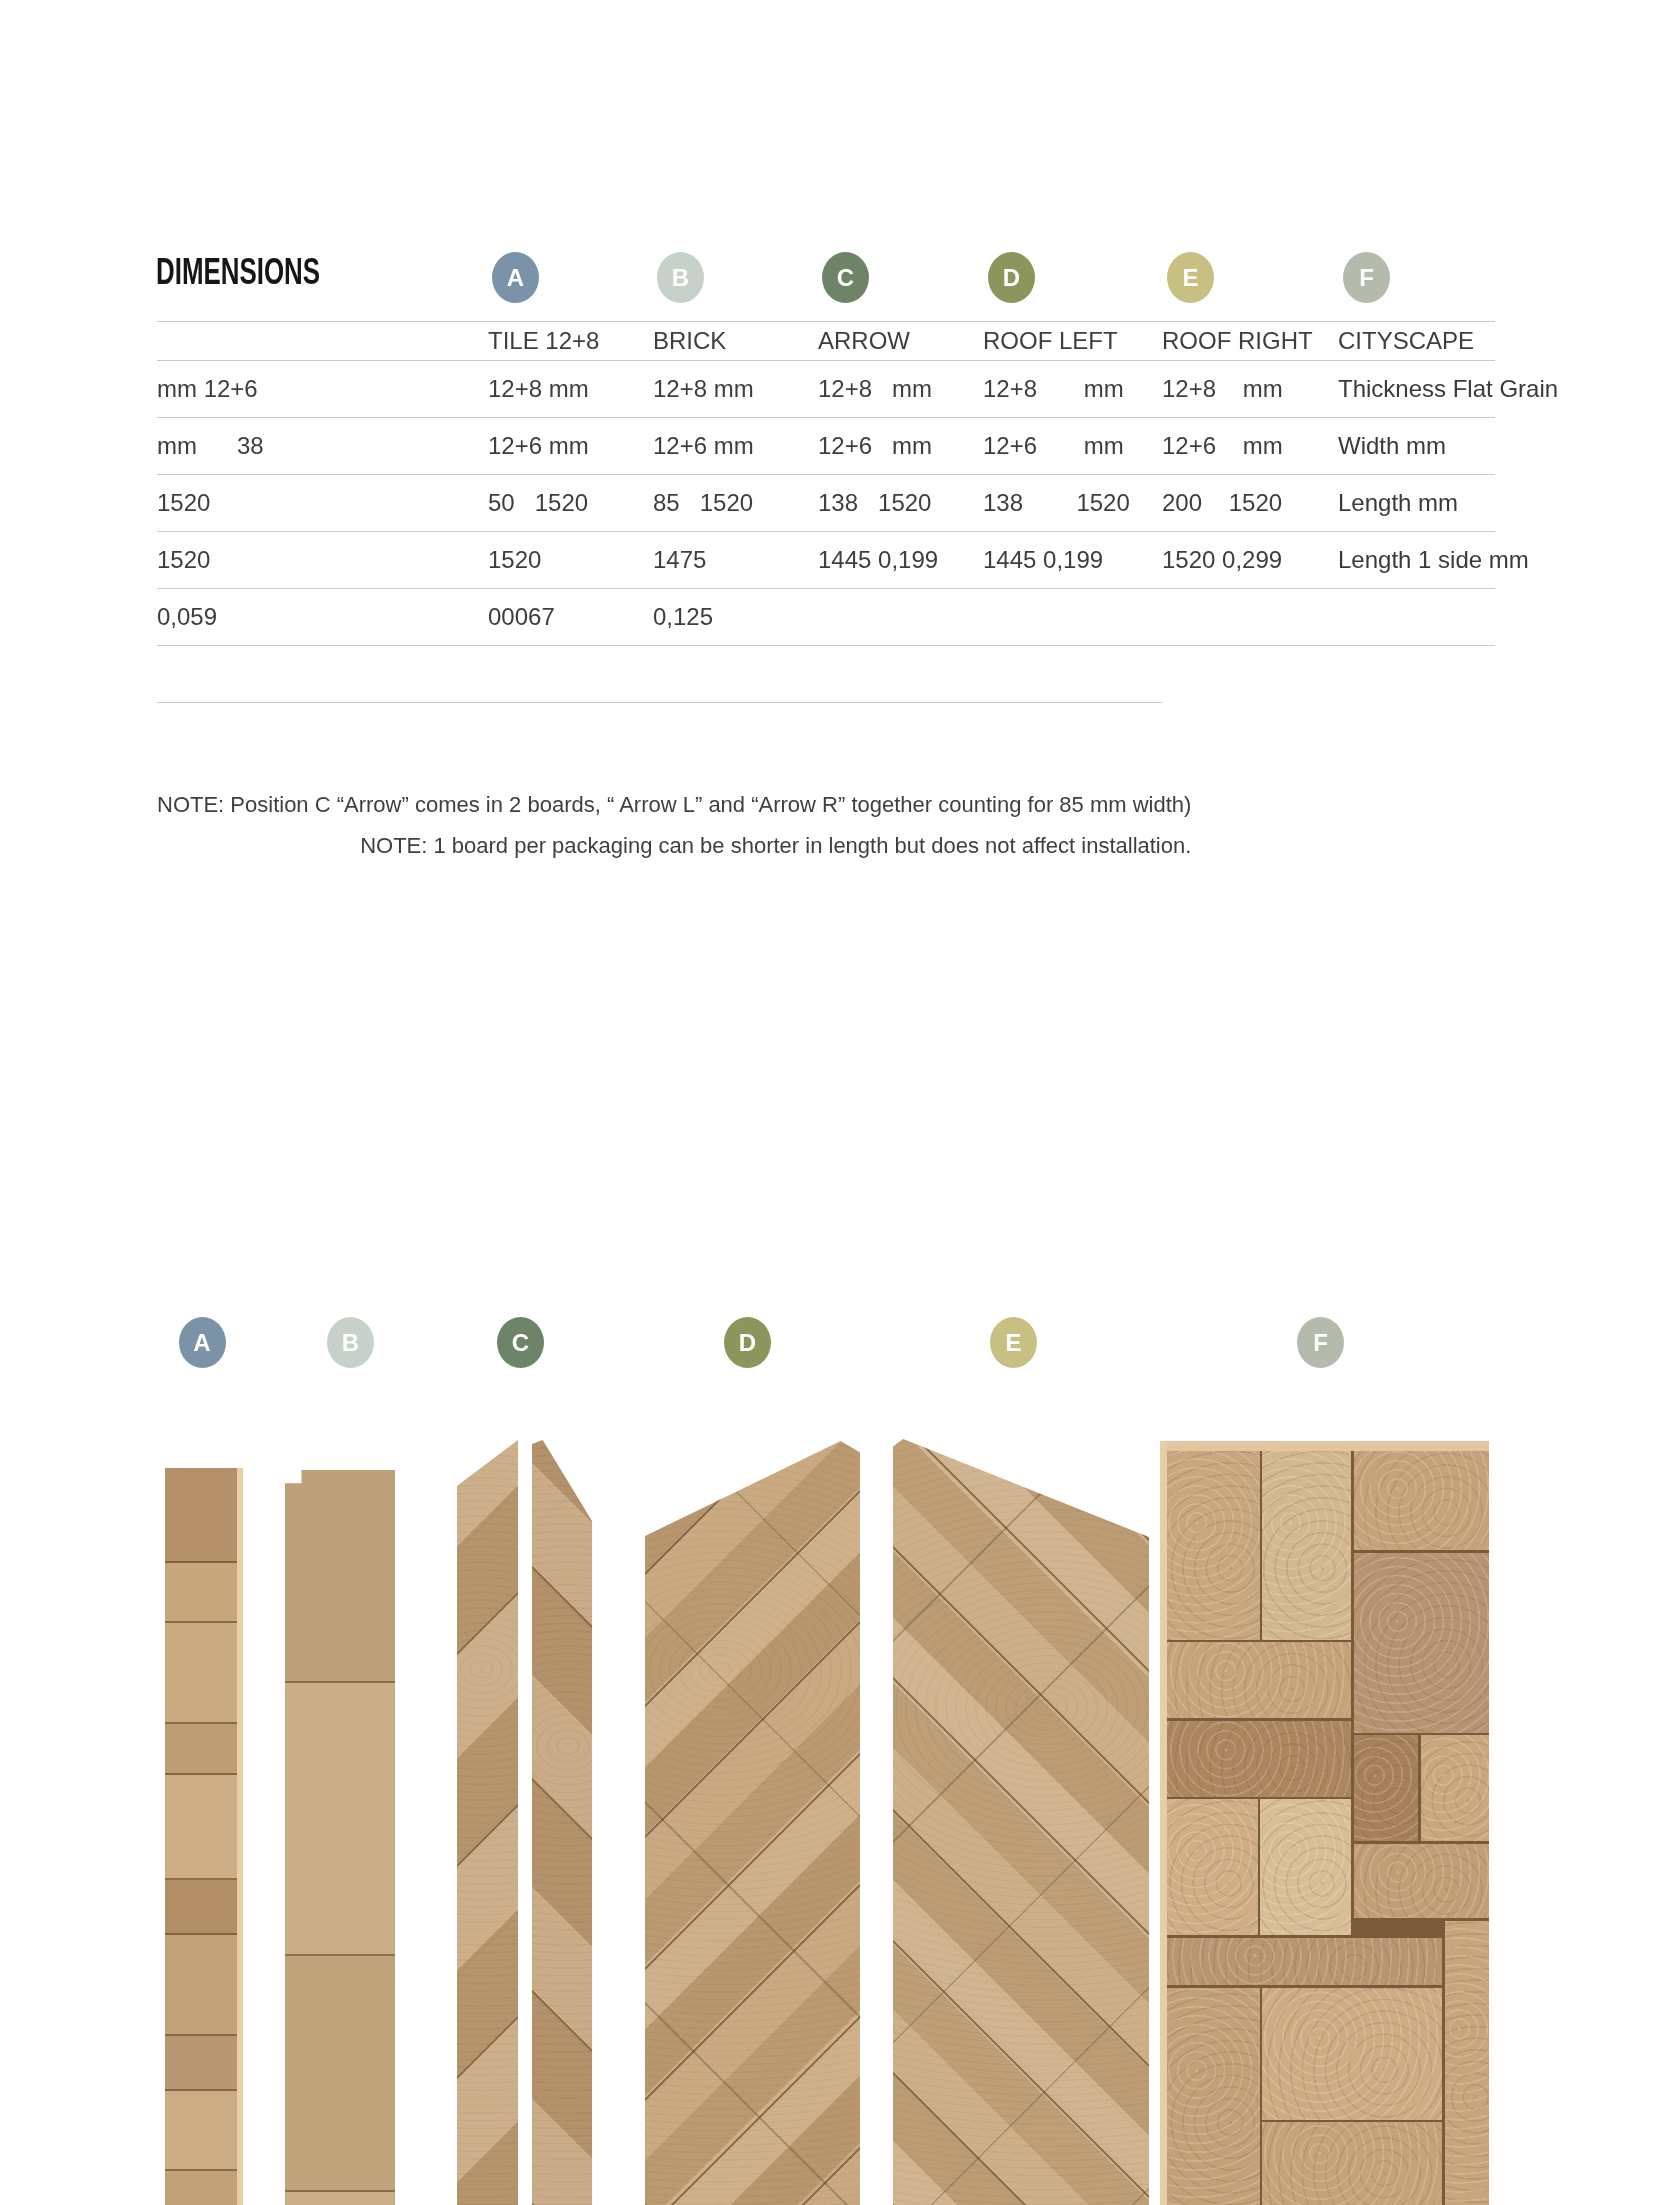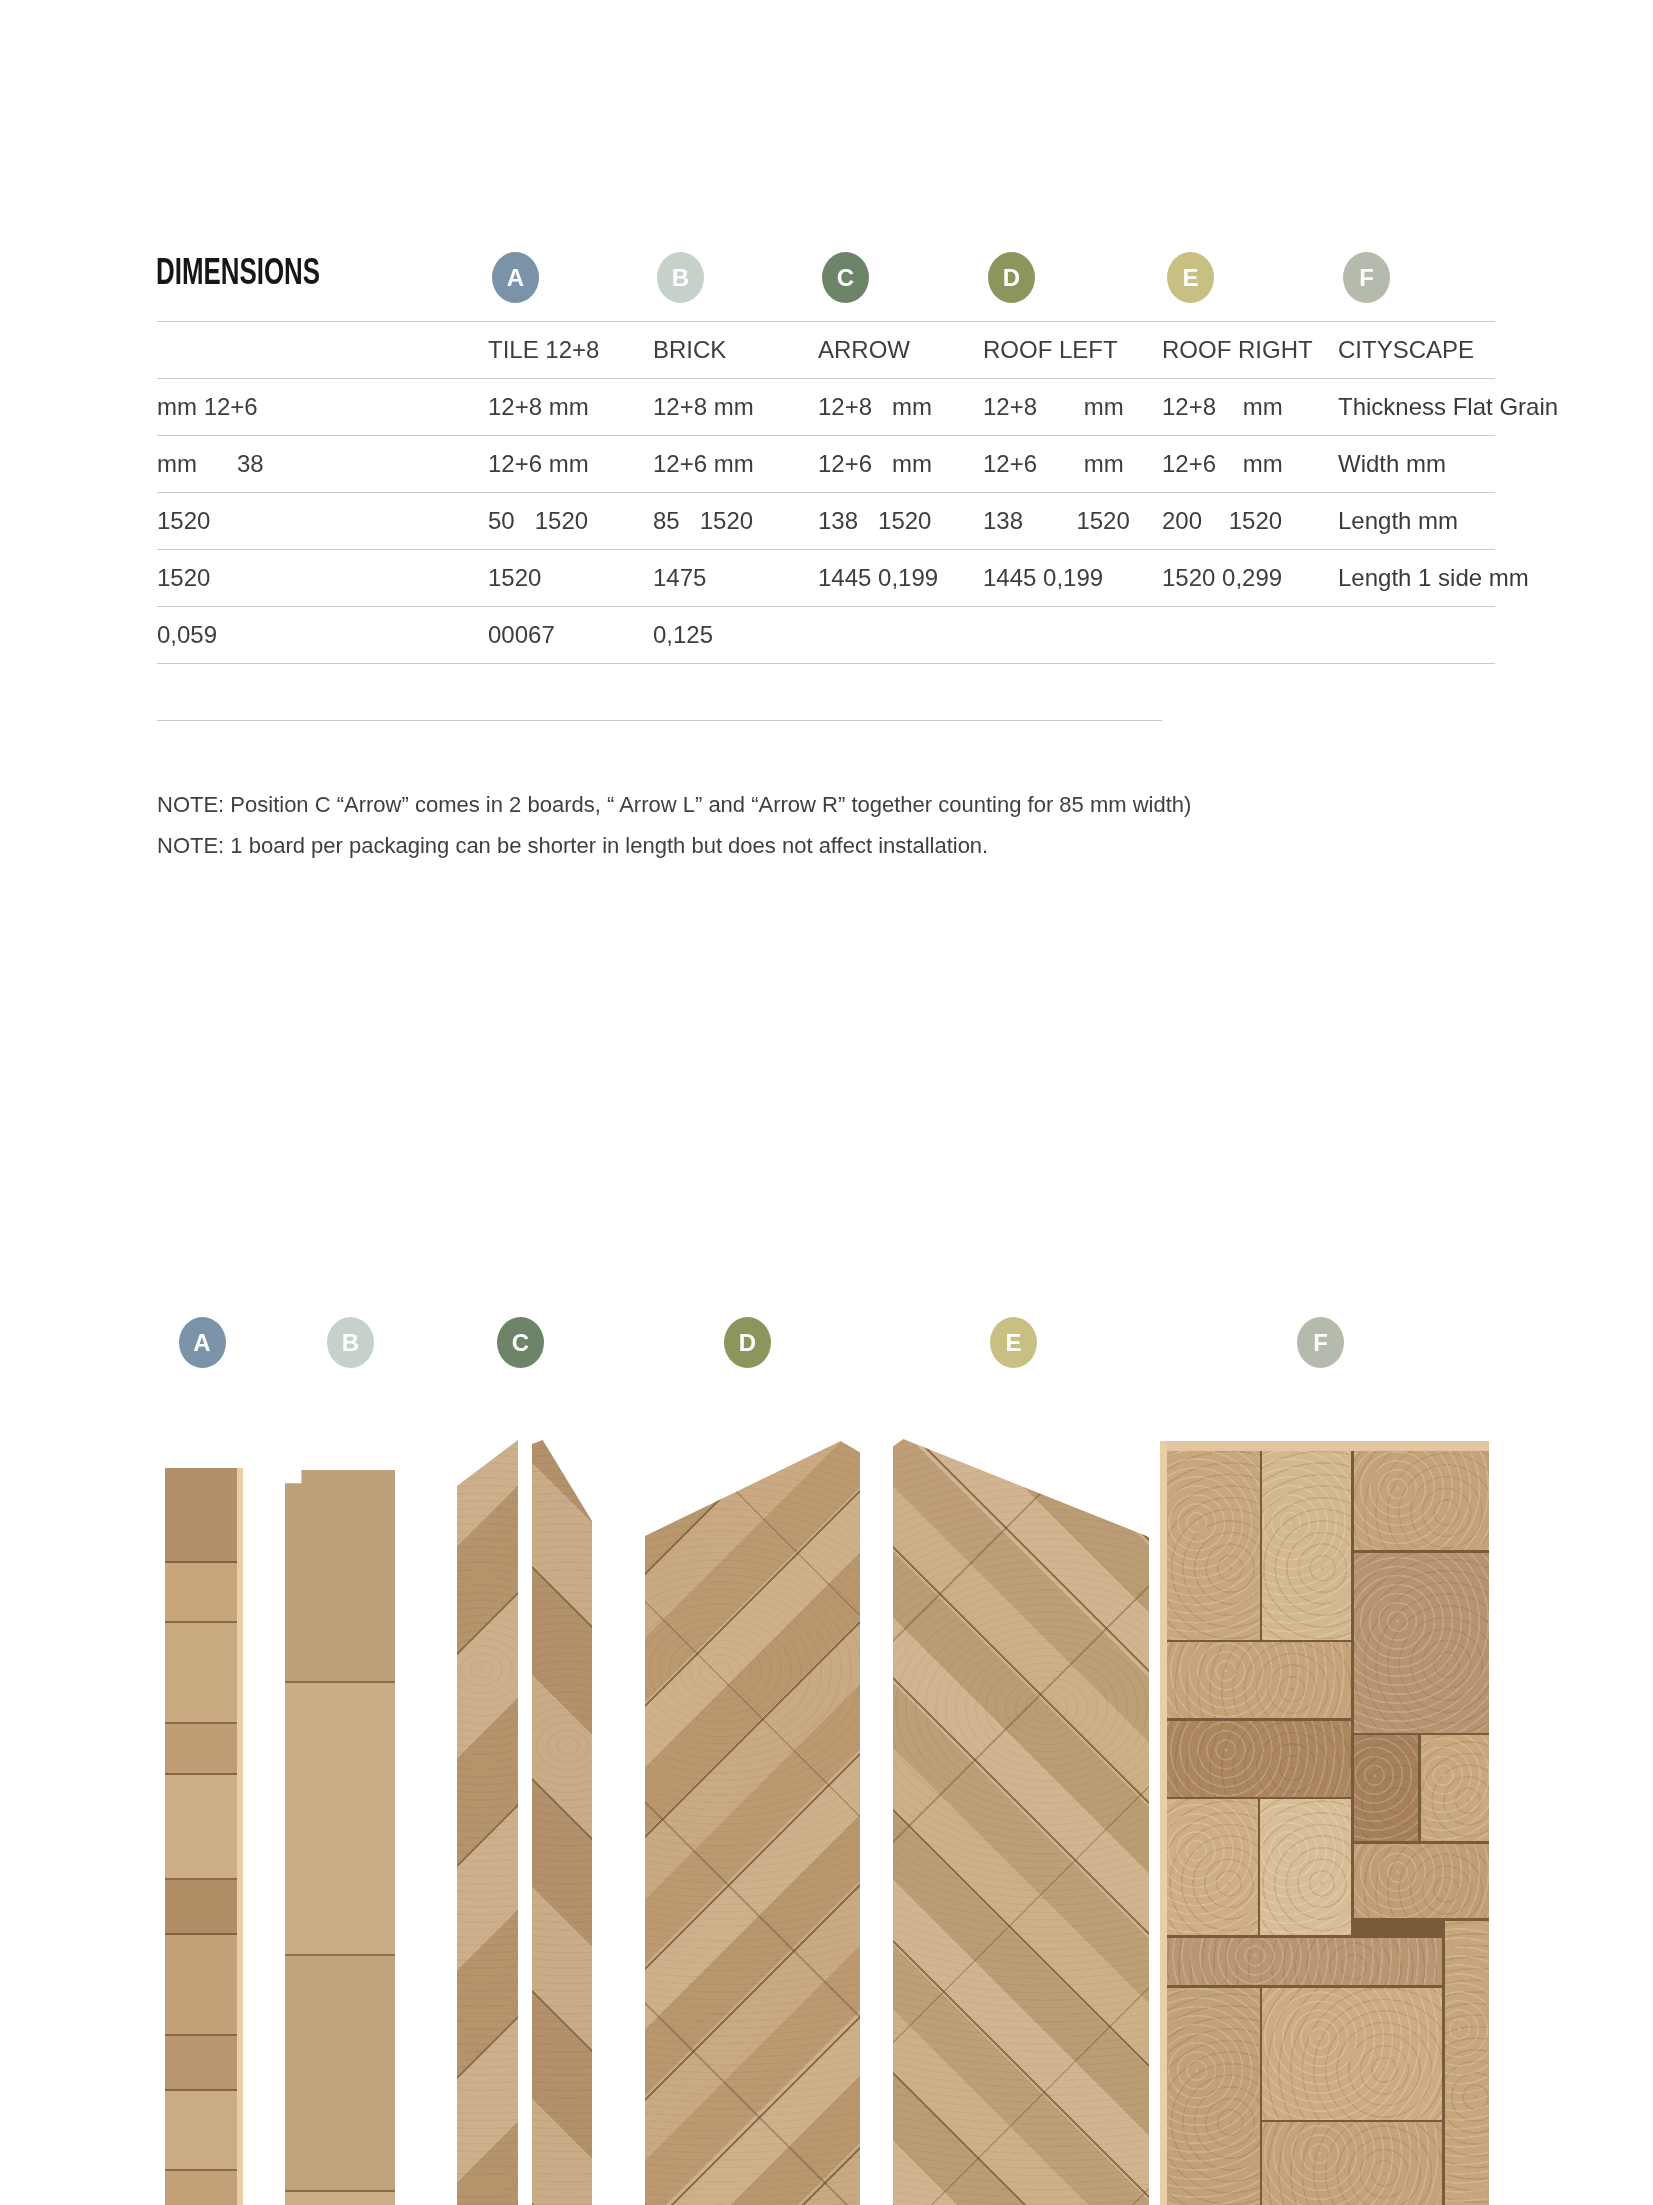--- a/index.html
+++ b/index.html
@@ -18,26 +18,26 @@
   
   .badge { position:absolute; width:47px; height:51px; border-radius:50%;
     display:flex; align-items:center; justify-content:center; }
   .badge span { color:#ffffff; font-size:24px; font-weight:700; }
 
   
   .dims-table { position:absolute; left:157px; top:321px; width:1340px;
     display:grid; grid-template-columns:331px 165px 165px 165px 179px 176px 157px; }
   .cell { display:flex; align-items:center; font-size:24px; color:#3e3e3e;
     border-bottom:1.7px solid #c9c9c9; white-space:pre; }
-  .cell.hdr { height:58px; border-top:1.7px solid #c9c9c9; }
+  .cell.hdr { height:40px; border-top:1.7px solid #c9c9c9; }
   .cell.row { height:57px; }
   .cell.label { color:#3a3a3a; }
 
   
-  .notes { position:absolute; left:157px; top:784px; font-size:22px; color:#3f3f3f; }
+  .notes { position:absolute; left:157px; top:784px; font-size:22px; color:#3f3f3f;text-align:right; }
   .notes p { line-height:41px; }
 
   
   .figure { position:absolute; left:157px; top:1290px; width:1340px; height:915px; }
   .sample { position:absolute; overflow:hidden; }
   .tex { background-image:
       repeating-radial-gradient(ellipse 430px 314px at 38% 28%, rgba(113,79,45,0.09) 0 1.7px, transparent 1.7px 10.7px),
       repeating-linear-gradient(88deg, rgba(113,79,45,0.06) 0 2.5px, transparent 2.5px 10px); }
 
   

